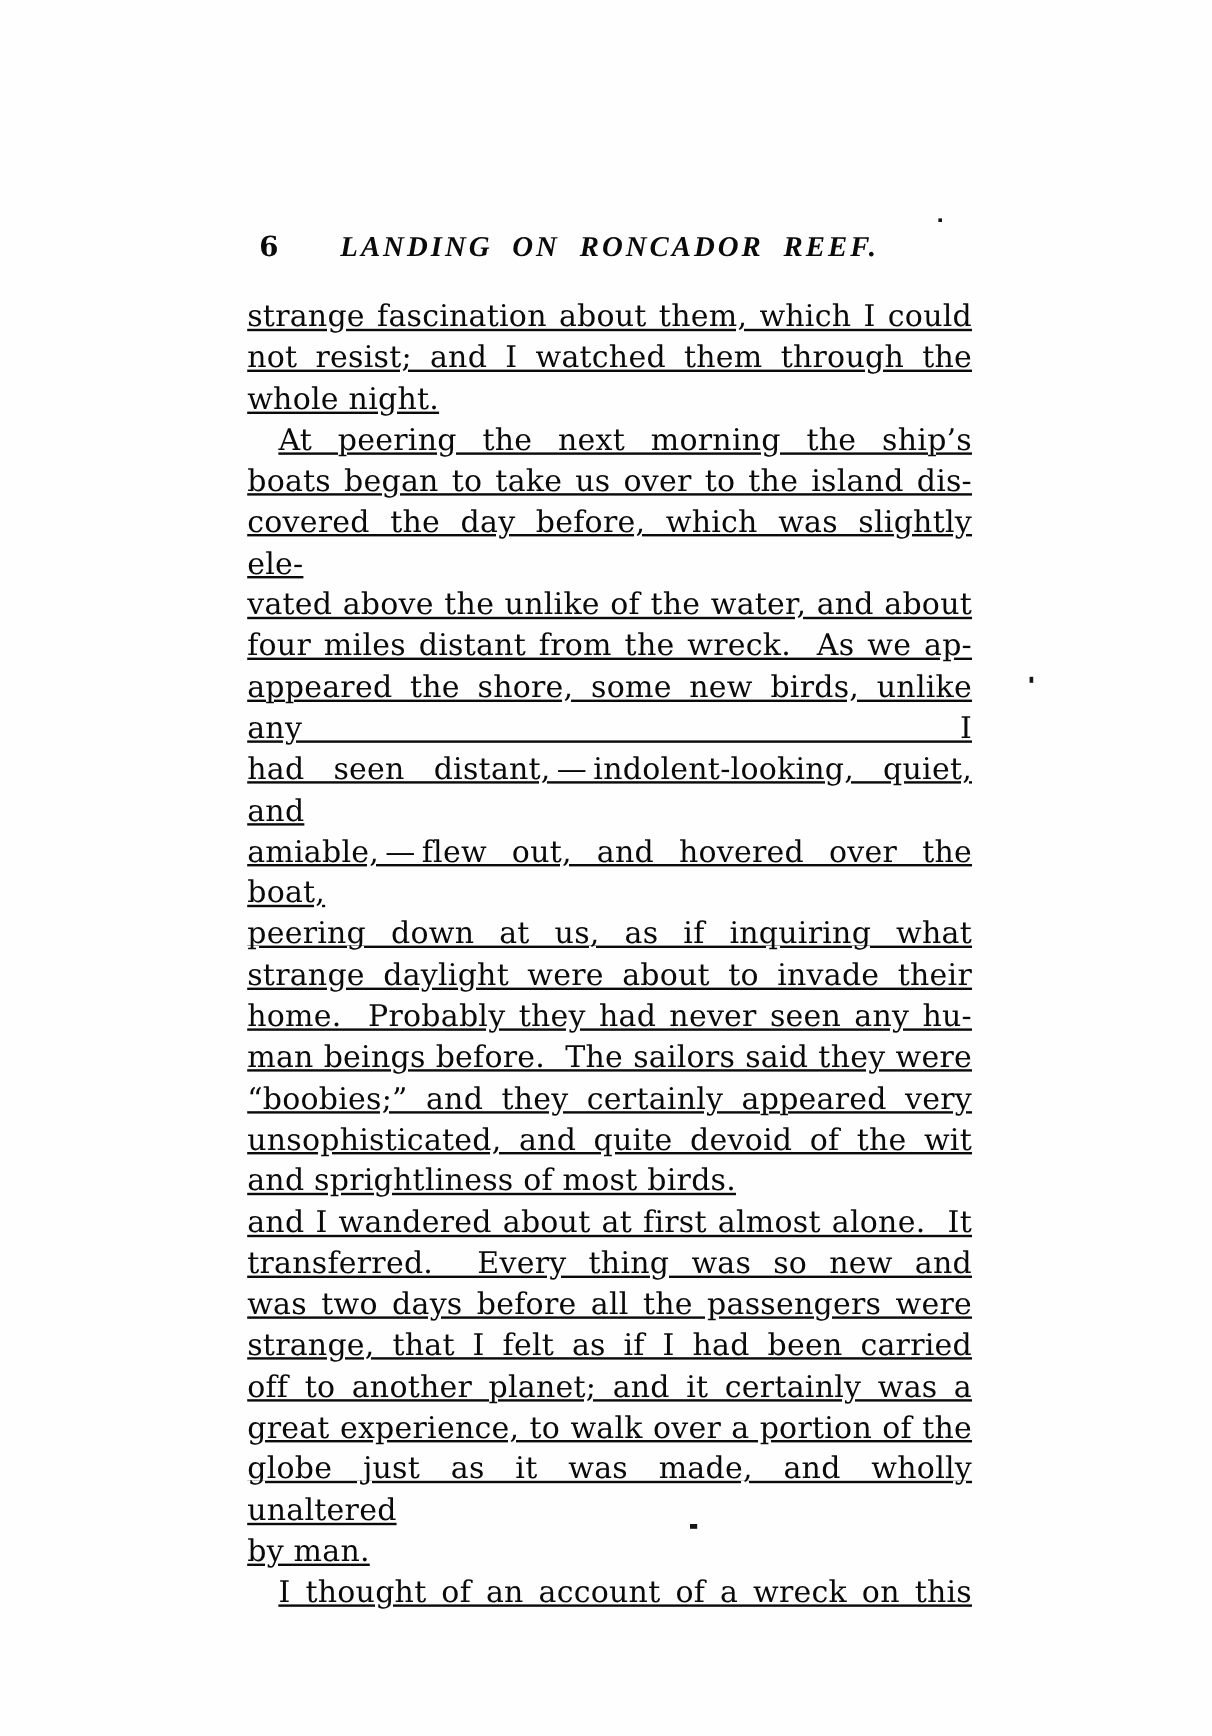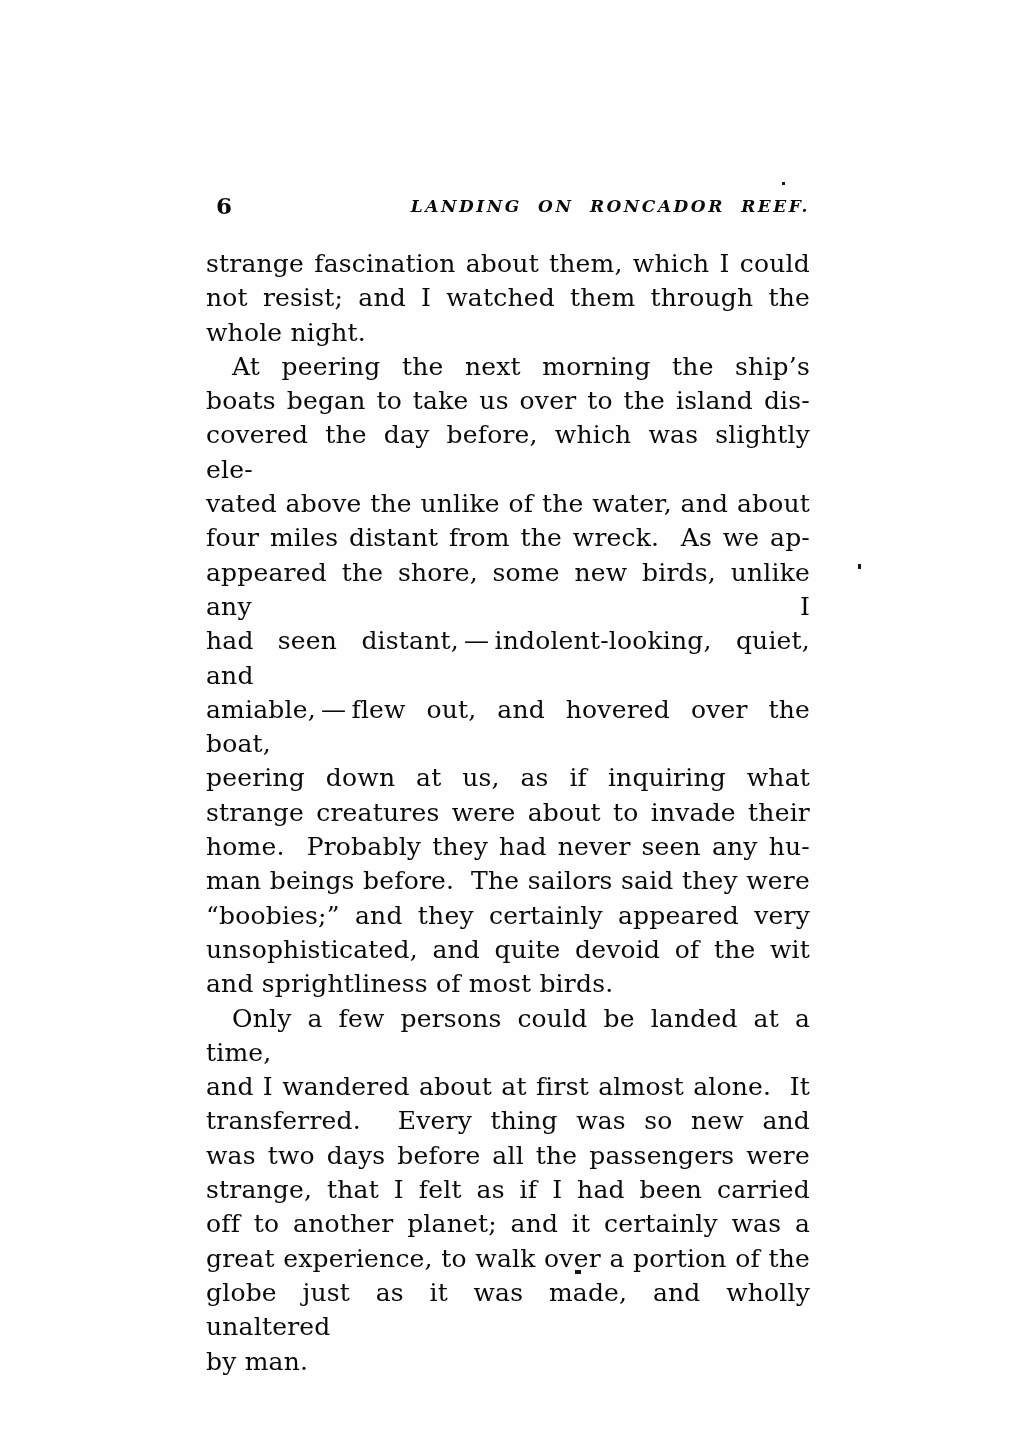--- a/index.html
+++ b/index.html
@@ -27,41 +27,43 @@
     position: absolute;
     left: 10px;
     top: 1px;
     font-weight: bold;
     font-size: 23px;
     line-height: 26px;
     letter-spacing: 0.5px;
   }
   .running-header {
     display: block;
-    text-align: right;
+    text-align: center;
     font-style: italic;
     font-weight: bold;
-    font-size: 17px;
+    font-size: 24px;
     line-height: 28px;
     letter-spacing: 2.5px;
     word-spacing: 8px;
     white-space: nowrap;
+    font-family: Liberation Serif, serif;
   }
   .text-column {
     position: absolute;
     left: 206px;
     top: 247px;
     width: 604px;
     font-size: 25px;
     line-height: 34.3px;
     letter-spacing: 0.2px;
   }
   .line {
     text-align: justify;
     text-align-last: justify;
+    text-decoration: underline;
   }
   .line.para-end {
     text-align-last: left;
   }
   .line.indent {
     text-indent: 26px;
   }
   .speck {
     position: absolute;
     background: #151515;
@@ -83,34 +85,34 @@
       <div class="line para-end">whole night.</div>
       <div class="line indent">At peering the next morning the ship’s</div>
       <div class="line">boats began to take us over to the island dis-</div>
       <div class="line">covered the day before, which was slightly ele-</div>
       <div class="line">vated above the unlike of the water, and about</div>
       <div class="line">four miles distant from the wreck.&nbsp; As we ap-</div>
       <div class="line">appeared the shore, some new birds, unlike any I</div>
       <div class="line">had seen distant, — indolent-looking, quiet, and</div>
       <div class="line">amiable, — flew out, and hovered over the boat,</div>
       <div class="line">peering down at us, as if inquiring what</div>
-      <div class="line">strange creatures were about to invade their</div>
+      <div class="line">strange daylight were about to invade their</div>
       <div class="line">home.&nbsp; Probably they had never seen any hu-</div>
       <div class="line">man beings before.&nbsp; The sailors said they were</div>
       <div class="line">“boobies;” and they certainly appeared very</div>
       <div class="line">unsophisticated, and quite devoid of the wit</div>
       <div class="line para-end">and sprightliness of most birds.</div>
-      <div class="line indent">Only a few persons could be landed at a time,</div>
       <div class="line">and I wandered about at first almost alone.&nbsp; It</div>
       <div class="line">transferred.&nbsp; Every thing was so new and</div>
       <div class="line">was two days before all the passengers were</div>
       <div class="line">strange, that I felt as if I had been carried</div>
       <div class="line">off to another planet; and it certainly was a</div>
       <div class="line">great experience, to walk over a portion of the</div>
       <div class="line">globe just as it was made, and wholly unaltered</div>
       <div class="line para-end">by man.</div>
+      <div class="line indent">I thought of an account of a wreck on this</div>
     </div>
 
   <div class="speck" style="left:782px; top:182px; width:3px; height:3px;"></div>
   <div class="speck" style="left:858px; top:564px; width:3px; height:5px;"></div>
   <div class="speck" style="left:575px; top:1270px; width:6px; height:4px;"></div>
 
 </div>
 
 </body></html>

